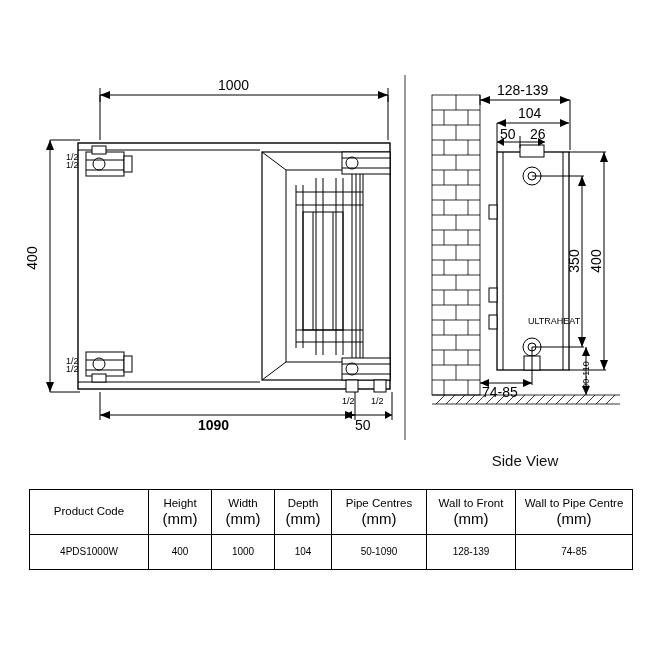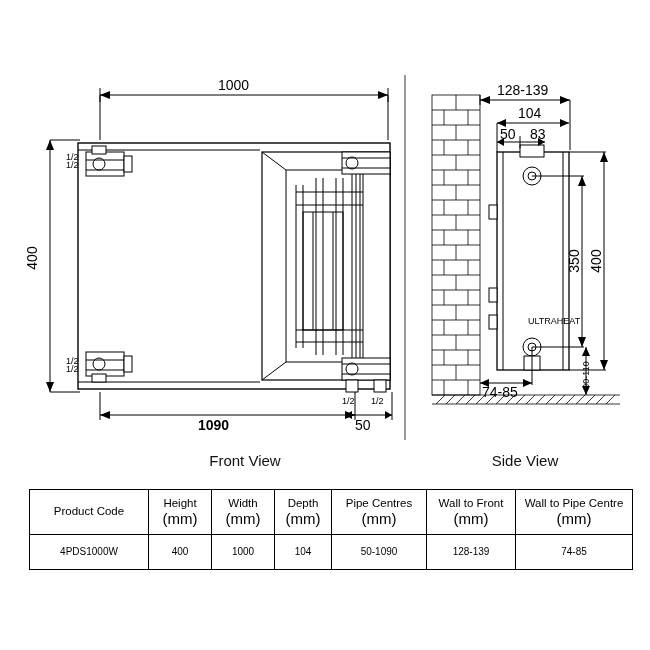--- a/index.html
+++ b/index.html
@@ -332,29 +332,28 @@
 
   <div class="dim-label" style="left:355px; top:417px;">50</div>
 
   <div class="dim-label dim-small" style="left:66px; top:152px;">1/2</div>
   <div class="dim-label dim-small" style="left:66px; top:160px;">1/2</div>
   <div class="dim-label dim-small" style="left:66px; top:356px;">1/2</div>
   <div class="dim-label dim-small" style="left:66px; top:364px;">1/2</div>
   <div class="dim-label dim-small" style="left:342px; top:396px;">1/2</div>
   <div class="dim-label dim-small" style="left:371px; top:396px;">1/2</div>
 
-  <div class="view-caption" style="left:160px; top:452px; width:170px;">Front View</div>
 
   <div class="dim-label" style="left:497px; top:82px;">128-139</div>
 
   <div class="dim-label" style="left:518px; top:105px;">104</div>
 
   <div class="dim-label" style="left:500px; top:126px;">50</div>
 
-  <div class="dim-label" style="left:530px; top:126px;">83</div>
+  <div class="dim-label" style="left:530px; top:126px;">26</div>
 
   <div class="dim-label vert rot90" style="left:562px; top:253px;">350</div>
 
   <div class="dim-label vert rot90" style="left:584px; top:253px;">400</div>
 
   <div class="dim-label" style="left:482px; top:384px;">74-85</div>
 
   <div class="dim-label dim-small vert rot90" style="left:572px; top:370px;">90-110</div>
 
   <div class="dim-label dim-small" style="left:509px; top:316px;padding-left:19px;">ULTRAHEAT</div>

